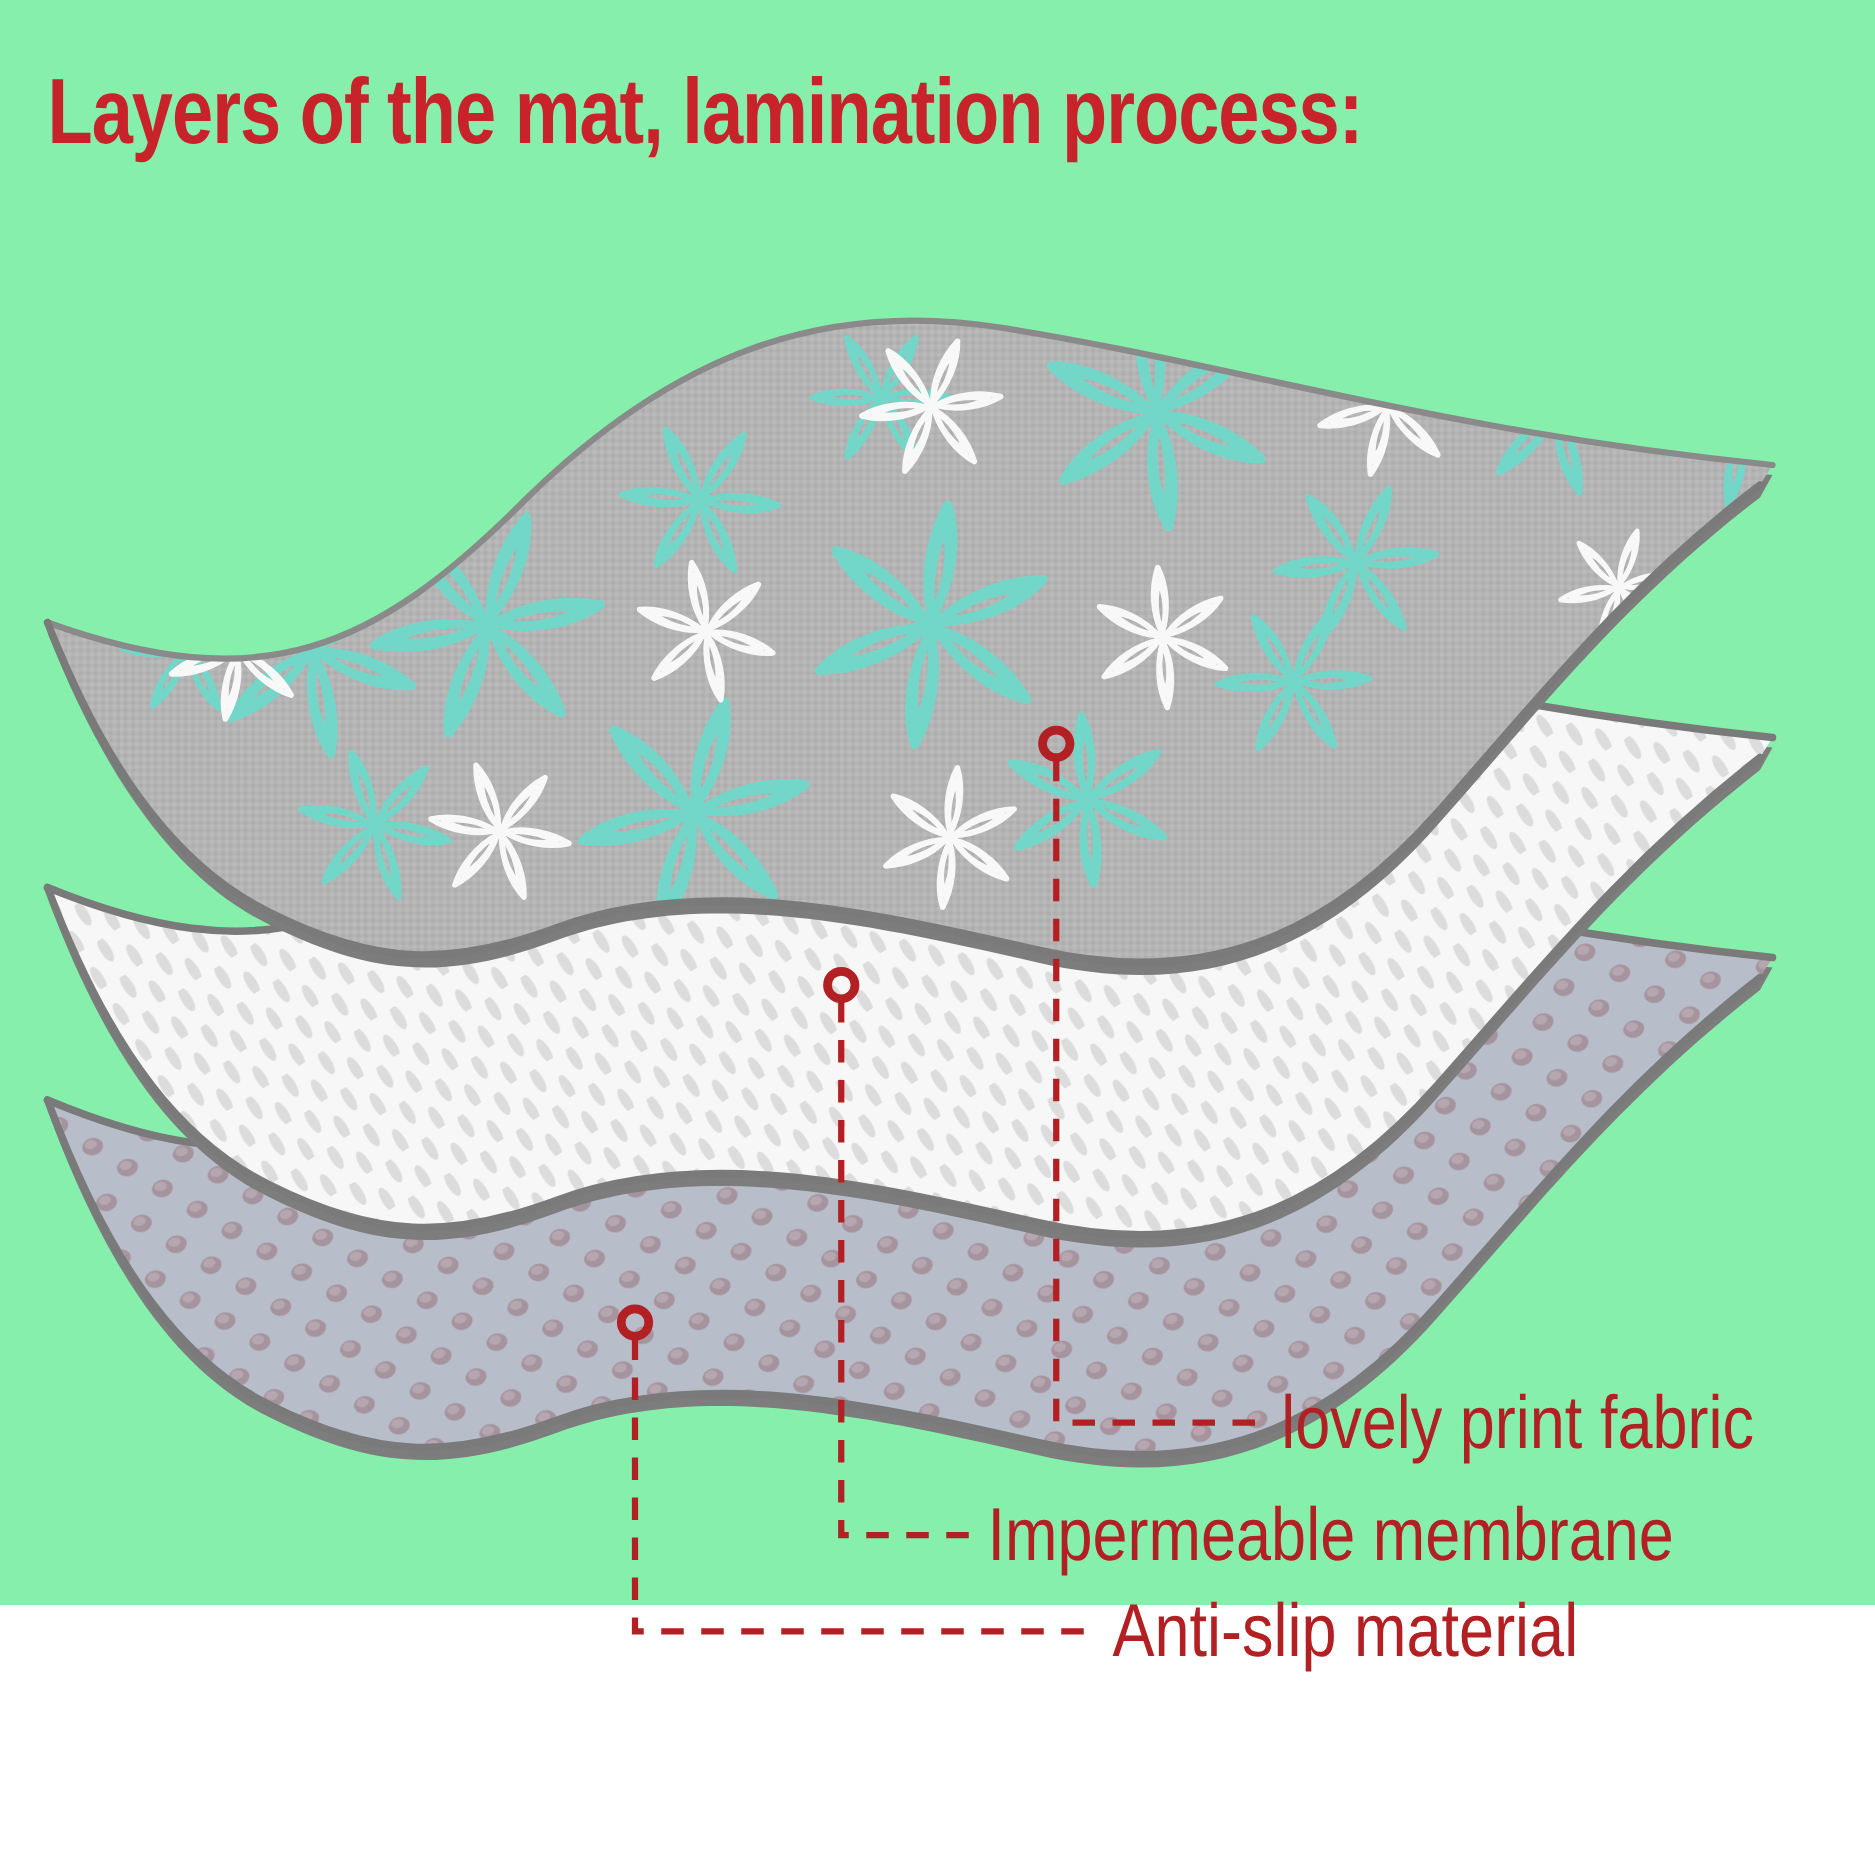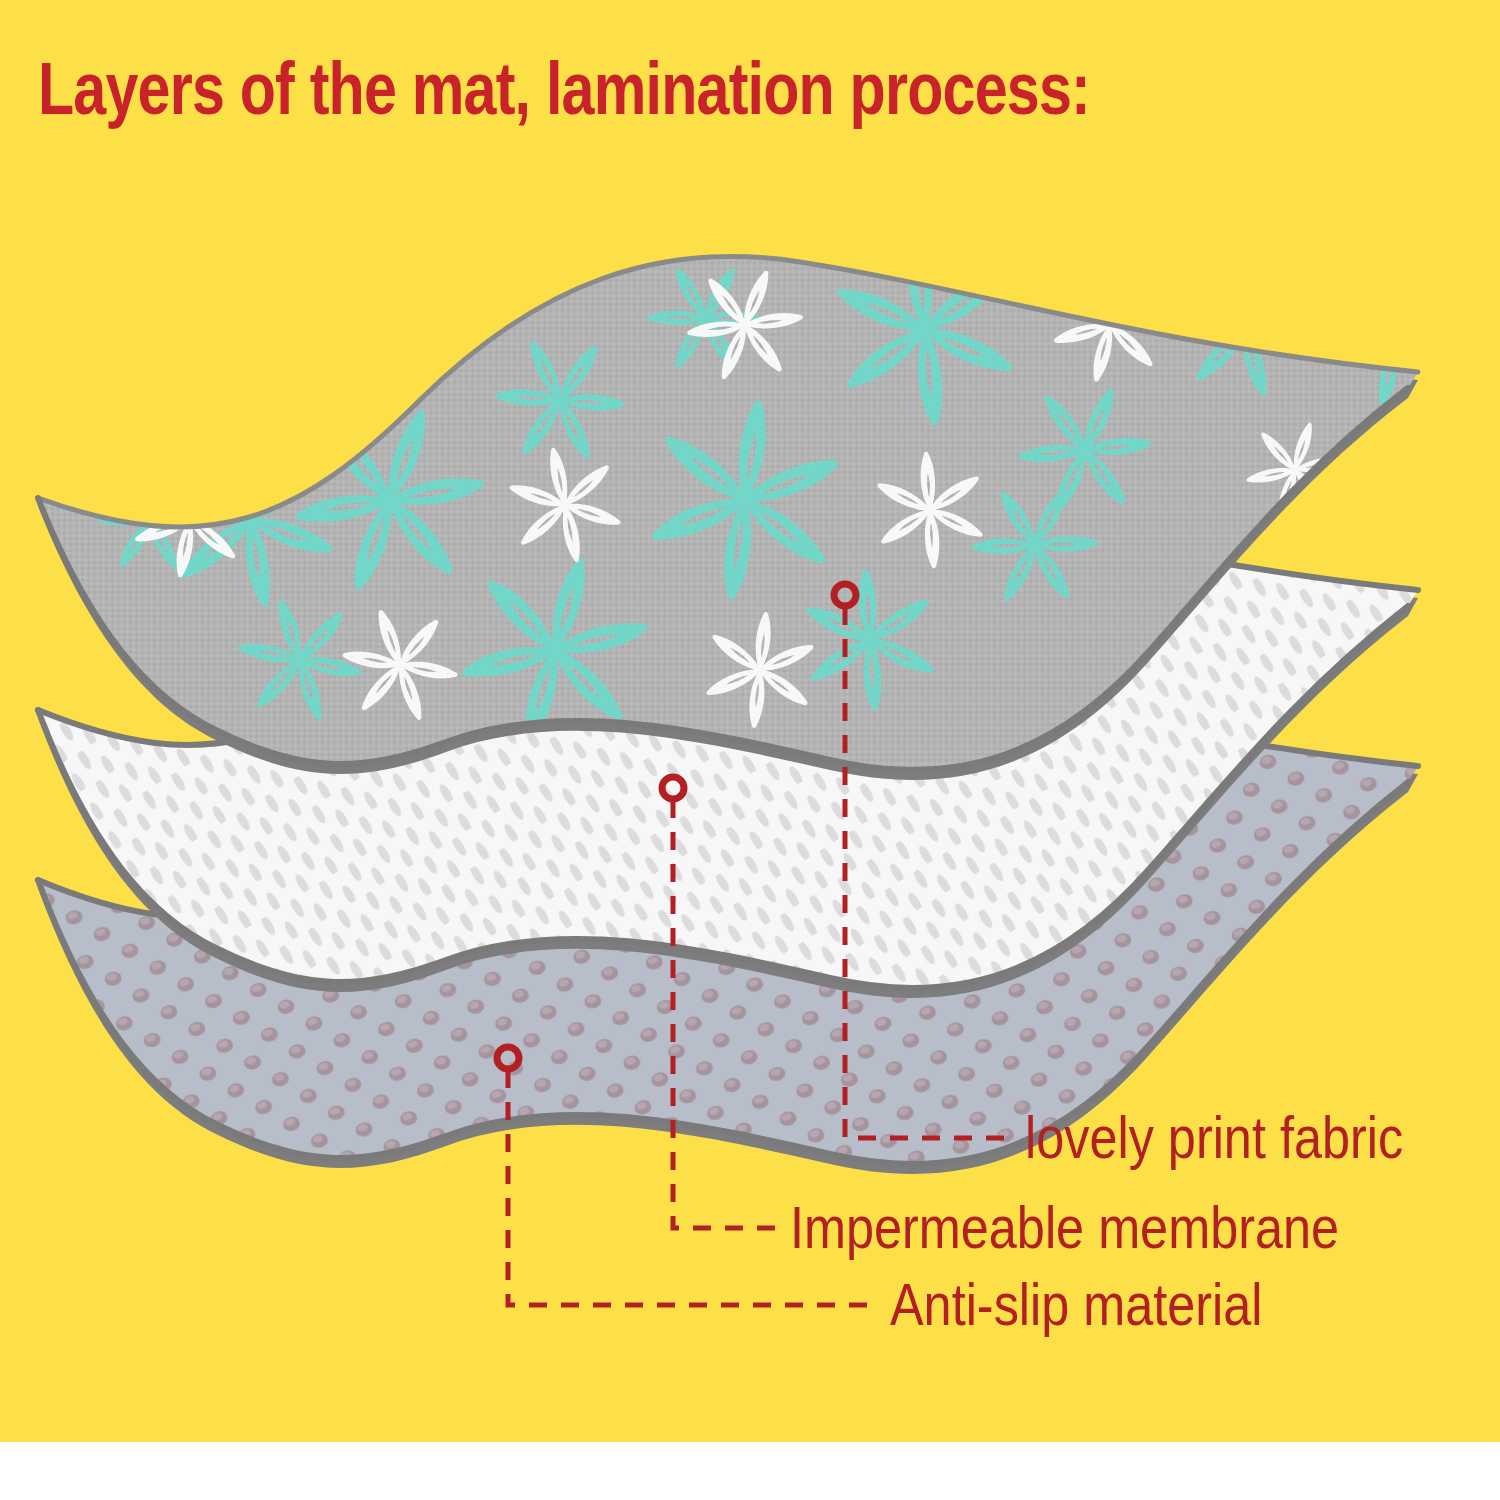--- a/index.html
+++ b/index.html
@@ -2,21 +2,21 @@
 <html><head>
 <meta charset="utf-8">
 <style>
   html,body{margin:0;padding:0;background:#ffffff;}
   body{
     width:1500px;height:1500px;
     font-family:"Liberation Sans", sans-serif;
     overflow:hidden;
     position:relative;
   }
-  #stage{position:relative;width:1500px;height:1442px;background:#fde047;}
+  #stage{position:relative;width:1500px;height:1284px;background:#86efac;}
 
   
   #title{
     position:absolute;
     left:38px; top:48px;
     font-family:"Liberation Sans", sans-serif;
     font-weight:bold;
     font-size:74px;
     line-height:82px;
     letter-spacing:-1px;

